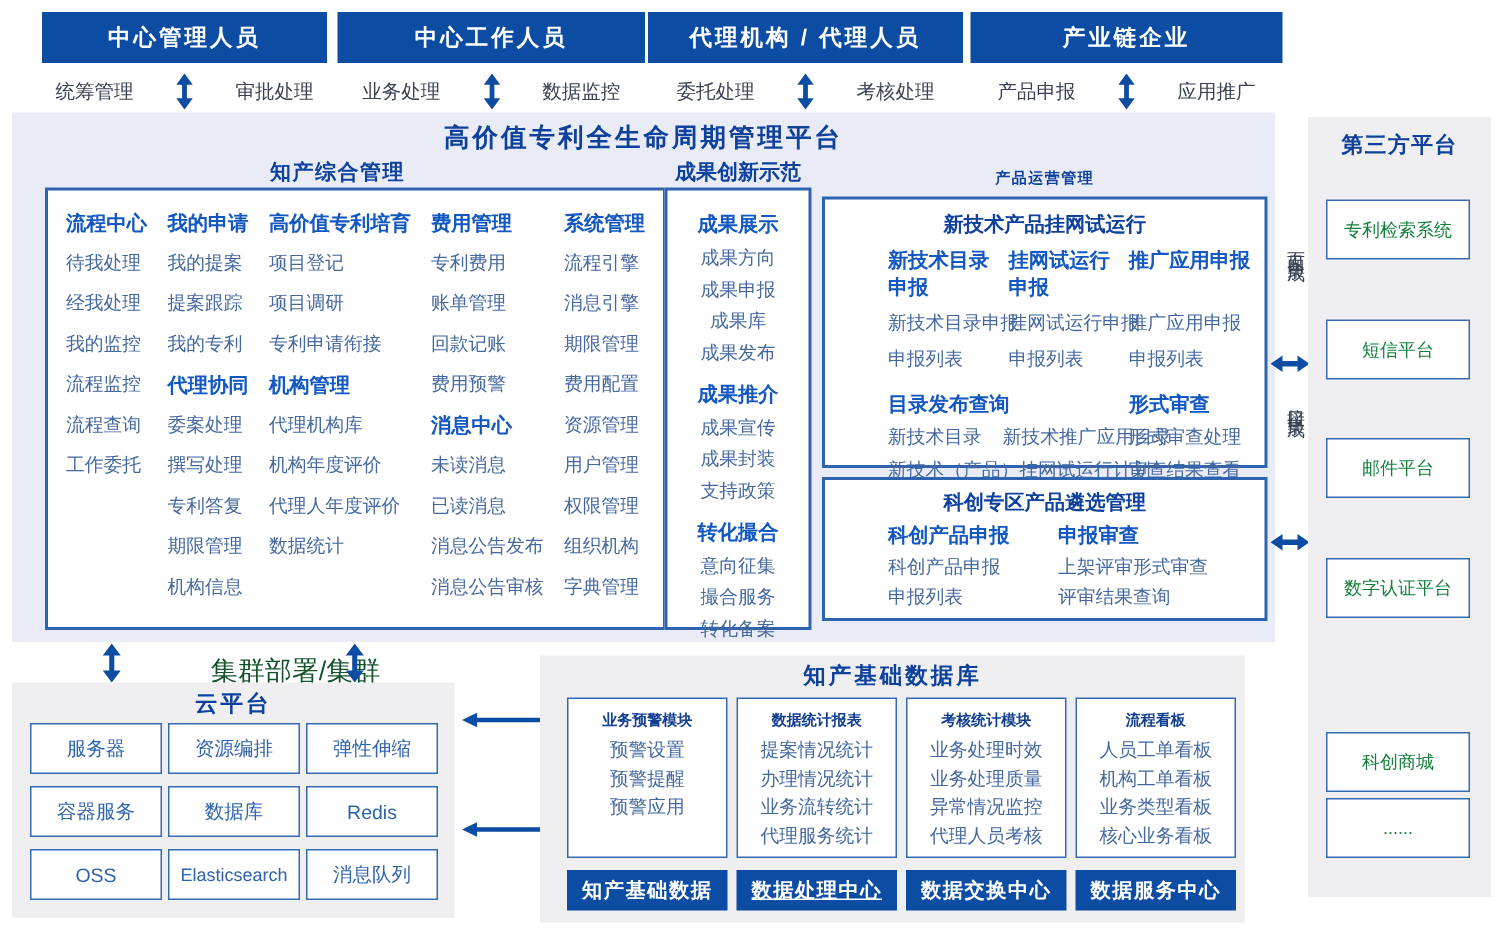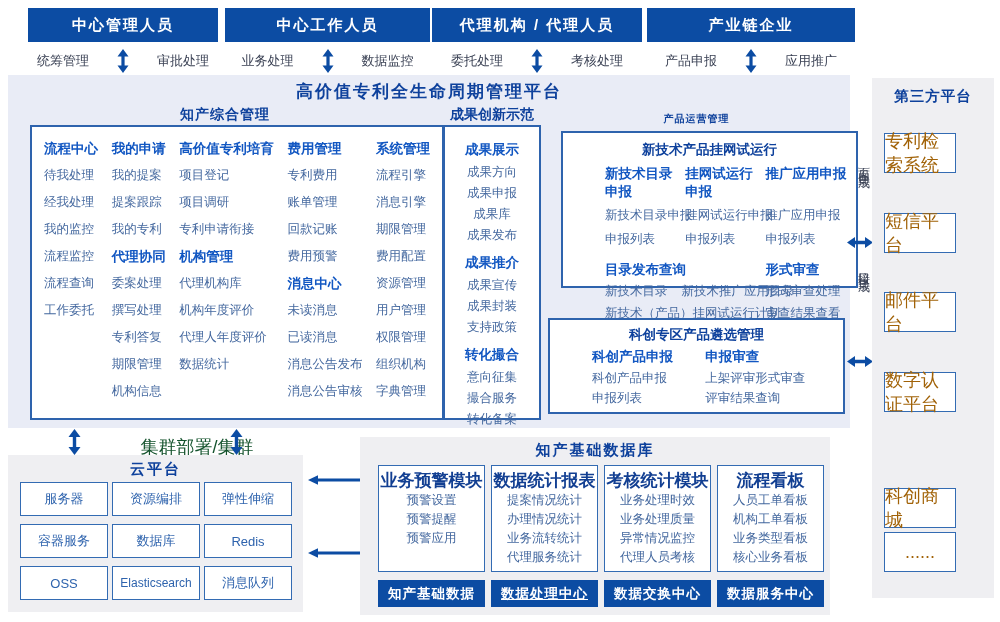--- a/index.html
+++ b/index.html
@@ -39,32 +39,32 @@
   
   .po-title { font-size:13.5px; padding-top:8px; }
   .po-row { display:flex; padding:4px 10px 0 10px;margin-left:32px; }
   .po-grp { width:33.3%; }
   .po-grp .col-h { line-height:18px; }
   .po-grp .hdr2 { height:40px; padding-top:2px; }
   .po-grp .item { line-height:24px; }
   .po-cat .item { line-height:22px; }
 
   
-  .side-box { position:absolute; left:12px; width:72px; height:40px; display:flex; align-items:center;
-              justify-content:center; color:#a16207; font-size:18px; background:#fff; border:1.5px solid #336bb3; }
+  .side-box { position:absolute; left:12px; width:96px; height:40px; display:flex; align-items:center;
+              justify-content:center; color:#15803d; font-size:12px; background:#fff; border:1.5px solid #336bb3; }
 
   .vtext { writing-mode:vertical-rl; letter-spacing:3px; font-size:12px; color:#3a4154; }
 
   
   .cloud-cell { position:absolute; width:88px; height:34px; display:flex; align-items:center;
                 justify-content:center; color:#2e63ad; font-size:13px; background:#fff; border:1.5px solid #336bb3; }
 
   
   .mod { position:absolute; top:28px; height:107px; background:#fff; border:1.5px solid #336bb3; text-align:center; }
-  .mod .col-h { color:#123f92; font-size:17px; line-height:21px; margin-top:4px; }
+  .mod .col-h { color:#123f92; font-size:10px; line-height:21px; margin-top:4px; }
   .mod .item { font-size:12.5px; line-height:19px; }
   .dark-btn { position:absolute; top:143px; height:27px; background:#0c4ca3; color:#fff; font-weight:bold;
               font-size:13.5px; display:flex; align-items:center; justify-content:center; letter-spacing:1px; }
 </style>
 </head>
 <body>
 
 <div id="stage">
 
   <div class="actor" style="left:28px;width:190px;">
@@ -182,21 +182,21 @@
       <div class="item">成果宣传</div>
       <div class="item">成果封装</div>
       <div class="item">支持政策</div>
       <div class="col-h">转化撮合</div>
       <div class="item">意向征集</div>
       <div class="item">撮合服务</div>
       <div class="item">转化备案</div>
     </div>
 
     <div class="abs navy-title center" style="left:540px;top:37px;width:297px;font-size:10px;letter-spacing:1px;">产品运营管理</div>
-    <div class="abs wbox" style="left:553px;top:56px;width:297px;height:157px;">
+    <div class="abs wbox" style="left:540px;top:56px;width:297px;height:181px;">
       <div class="navy-title center po-title">新技术产品挂网试运行</div>
       <div class="po-row">
         <div class="po-grp">
           <div class="col-h hdr2" style="white-space:normal;">新技术目录申报</div>
           <div class="item">新技术目录申报</div>
           <div class="item">申报列表</div>
         </div>
         <div class="po-grp">
           <div class="col-h hdr2" style="white-space:normal;">挂网试运行申报</div>
           <div class="item">挂网试运行申报</div>

